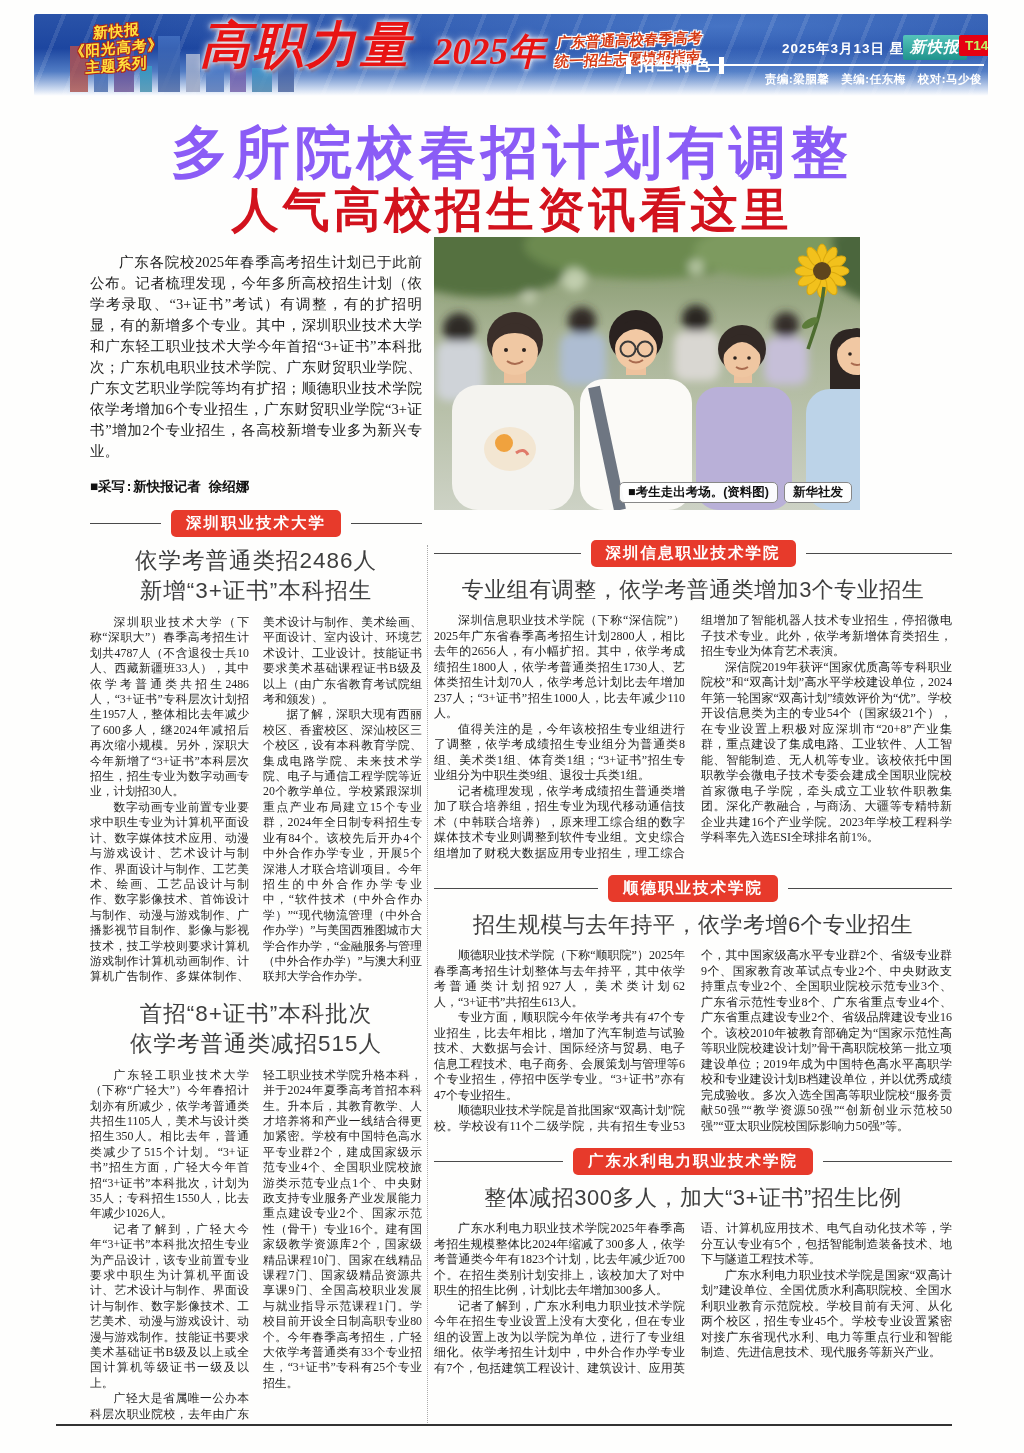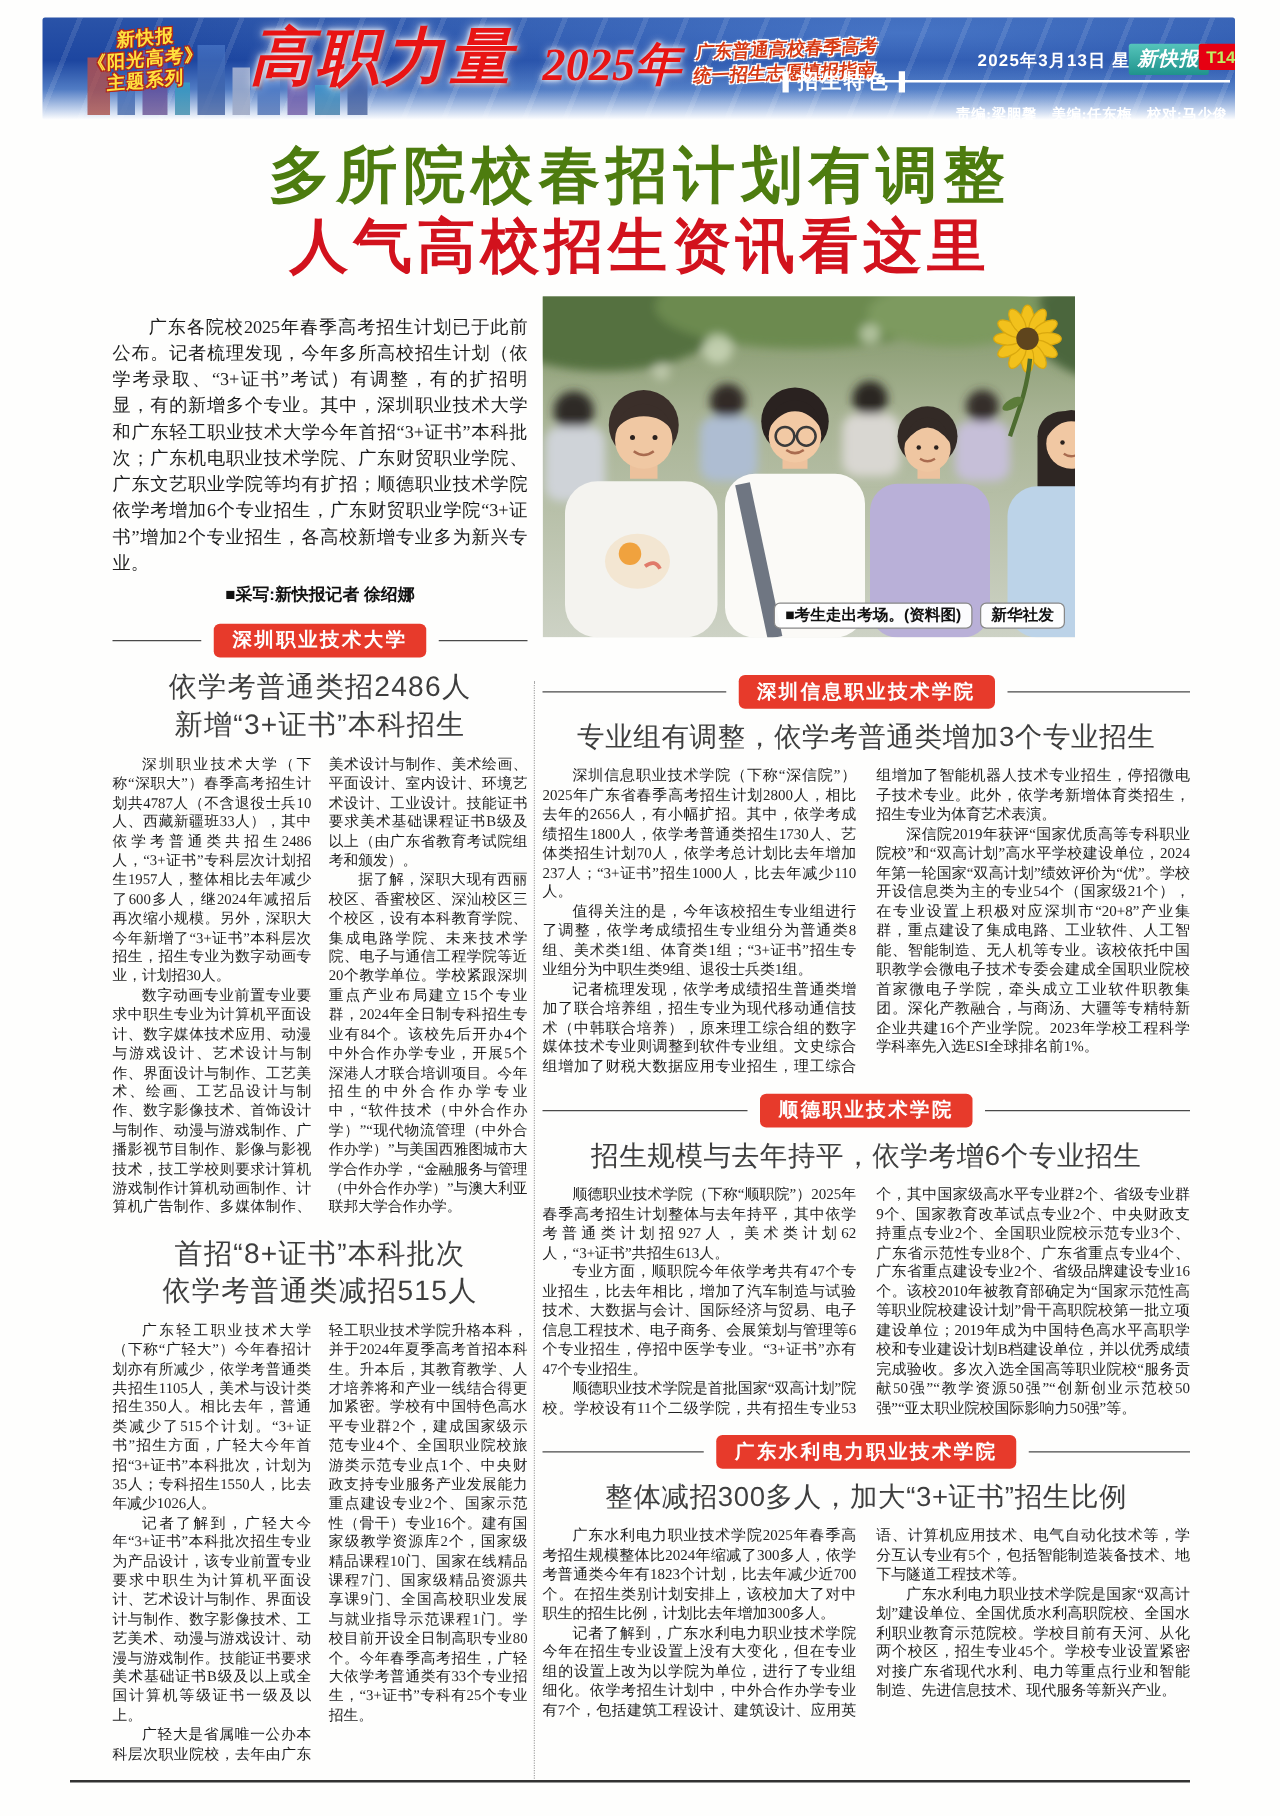--- a/index.html
+++ b/index.html
@@ -41,33 +41,33 @@
   .mh-tag .bar{width:5px;height:17px;background:#fff;}
   .mh-rule{position:absolute;left:668px;top:50px;width:282px;height:2px;background:#fff;}
   .mh-date{position:absolute;left:748px;top:26px;color:#fff;font-family:"Liberation Sans",sans-serif;
     font-weight:700;font-size:13.5px;letter-spacing:1px;}
   .mh-logo{position:absolute;left:869px;top:21px;background:linear-gradient(180deg,#55c4bb,#1f938c);
     color:#fff;font-style:italic;font-weight:900;font-size:15.5px;padding:2px 7px;border-radius:2px;
     font-family:"Liberation Sans",sans-serif;letter-spacing:1px;}
   .mh-pageno{position:absolute;left:925px;top:21px;background:#e60012;color:#bef264;font-weight:900;
     font-size:13.5px;padding:3px 6px;border-radius:2px;font-family:"Liberation Sans",sans-serif;}
   .mh-staff{position:absolute;right:6px;top:58px;color:#fff;font-family:Liberation Serif, serif;
-    font-weight:700;font-size:11.5px;letter-spacing:.5px;margin-top:12px;}
+    font-weight:700;font-size:11.5px;letter-spacing:.5px;}
 
   
   .headline{position:absolute;left:0;top:112px;width:100%;text-align:center;}
-  .hl1{font-size:49px;font-weight:900;color:#4d7c0f;letter-spacing:5px;line-height:58px;}
+  .hl1{font-size:57px;font-weight:900;color:#8b5cf6;letter-spacing:5px;line-height:58px;margin-top:12px;}
   .hl2{font-size:47px;font-weight:900;color:#d2121d;letter-spacing:4px;line-height:56px;}
 
   
   .col-left{position:absolute;left:90px;top:252px;width:332px;}
   .col-right{position:absolute;left:434px;top:237px;width:518px;}
 
   .intro{margin:0;font-size:14.5px;line-height:21px;text-align:justify;text-indent:2em;color:#1c1c1c;}
-  .byline{margin-top:5px;text-align:center;font-family:Liberation Sans, sans-serif;font-weight:700;
+  .byline{margin-top:16px;text-align:left;font-family:Liberation Mono, monospace;font-weight:700;
     font-size:13.5px;color:#111;}
 
   section{margin-top:14px;}
   section.first-right{margin-top:30px;}
   .sec-head{display:flex;align-items:center;gap:10px;margin:0 0 9px;}
   .hline{flex:1;height:0;border-top:1.5px solid #4a4a4a;}
   .pill{background:#e73a2b;color:#fff;font-family:"Liberation Sans",sans-serif;font-weight:700;
     font-size:15.5px;padding:3px 15px;border-radius:5px;letter-spacing:2px;white-space:nowrap;}
   .sub{font-family:"Liberation Sans",sans-serif;font-weight:500;color:#3e3e3e;text-align:center;
     white-space:pre-line;margin:0 0 9px;}

